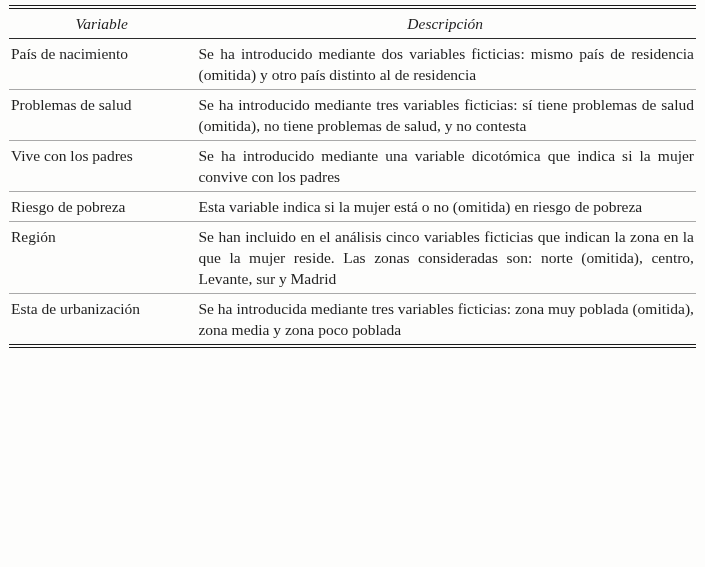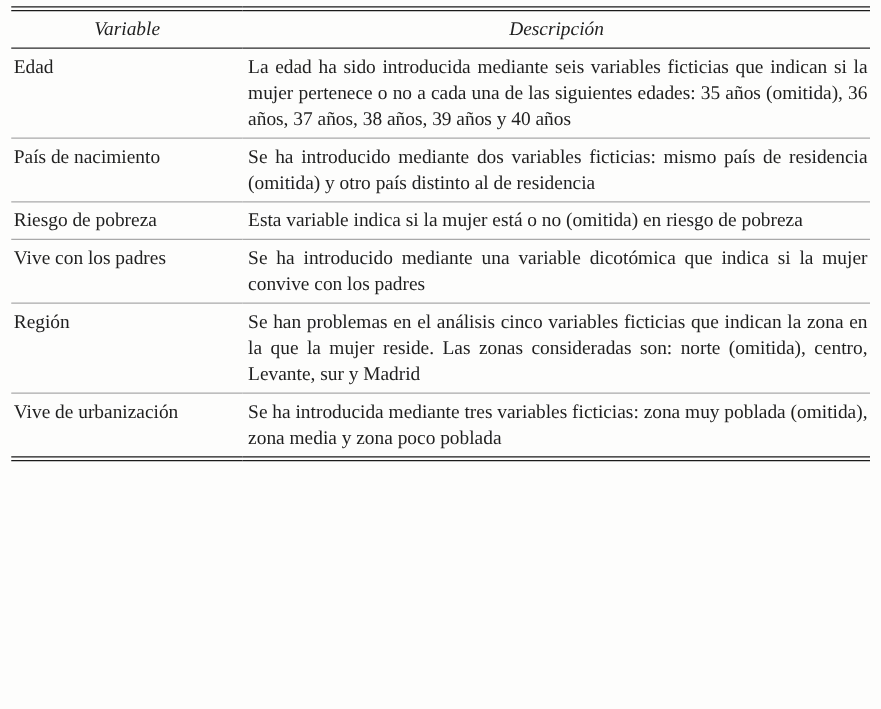--- a/index.html
+++ b/index.html
@@ -60,38 +60,38 @@
 <div class="page">
   <table class="vars-table">
     <thead>
       <tr>
         <th class="col-variable">Variable</th>
         <th class="col-descripcion">Descripción</th>
       </tr>
     </thead>
     <tbody>
       <tr>
-        <td class="var">Edad</td>
-        <td class="desc">La edad ha sido introducida mediante seis variables ficticias que indican si la mujer pertenece o no a cada una de las siguientes edades: 35 años (omitida), 36 años, 37 años, 38 años, 39 años y 40 años</td>
+        <td class="var">País de nacimiento</td>
+        <td class="desc">Se ha introducido mediante dos variables ficticias: mismo país de residencia (omitida) y otro país distinto al de residencia</td>
       </tr>
       <tr>
-        <td class="var">País de nacimiento</td>
-        <td class="desc">Se ha introducido mediante dos variables ficticias: mismo país de residencia (omitida) y otro país distinto al de residencia</td>
+        <td class="var">Problemas de salud</td>
+        <td class="desc">Se ha introducido mediante tres variables ficticias: sí tiene problemas de salud (omitida), no tiene problemas de salud, y no contesta</td>
+      </tr>
+      <tr>
+        <td class="var">Vive con los padres</td>
+        <td class="desc">Se ha introducido mediante una variable dicotómica que indica si la mujer convive con los padres</td>
       </tr>
       <tr>
         <td class="var">Riesgo de pobreza</td>
         <td class="desc">Esta variable indica si la mujer está o no (omitida) en riesgo de pobreza</td>
       </tr>
       <tr>
-        <td class="var">Vive con los padres</td>
-        <td class="desc">Se ha introducido mediante una variable dicotómica que indica si la mujer convive con los padres</td>
+        <td class="var">Región</td>
+        <td class="desc">Se han incluido en el análisis cinco variables ficticias que indican la zona en la que la mujer reside. Las zonas consideradas son: norte (omitida), centro, Levante, sur y Madrid</td>
       </tr>
       <tr>
-        <td class="var">Región</td>
-        <td class="desc">Se han problemas en el análisis cinco variables ficticias que indican la zona en la que la mujer reside. Las zonas consideradas son: norte (omitida), centro, Levante, sur y Madrid</td>
-      </tr>
-      <tr>
-        <td class="var">Vive de urbanización</td>
+        <td class="var">Esta de urbanización</td>
         <td class="desc">Se ha introducida mediante tres variables ficticias: zona muy poblada (omitida), zona media y zona poco poblada</td>
       </tr>
     </tbody>
   </table>
 </div>
 
 </body></html>

